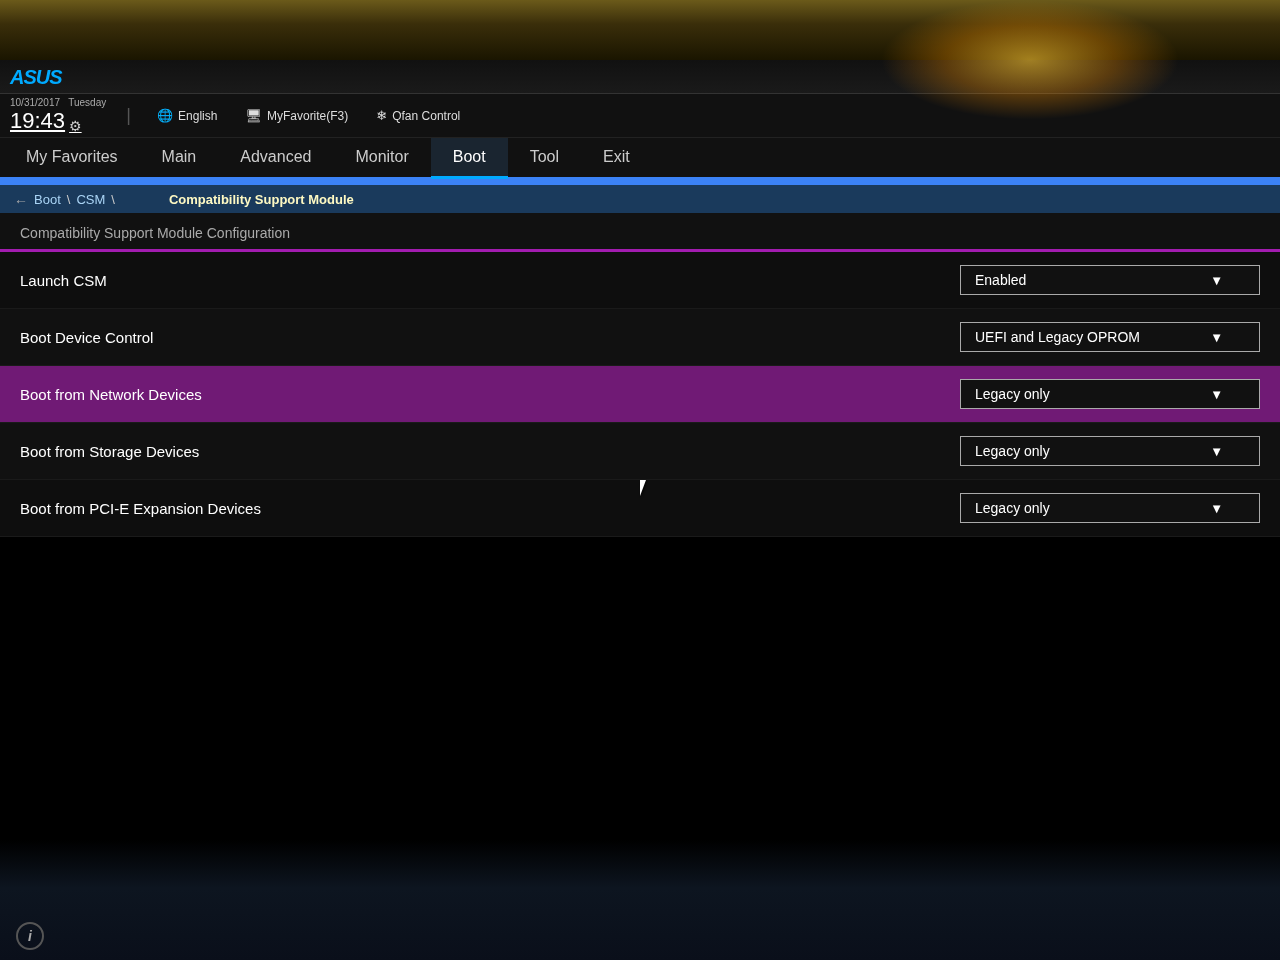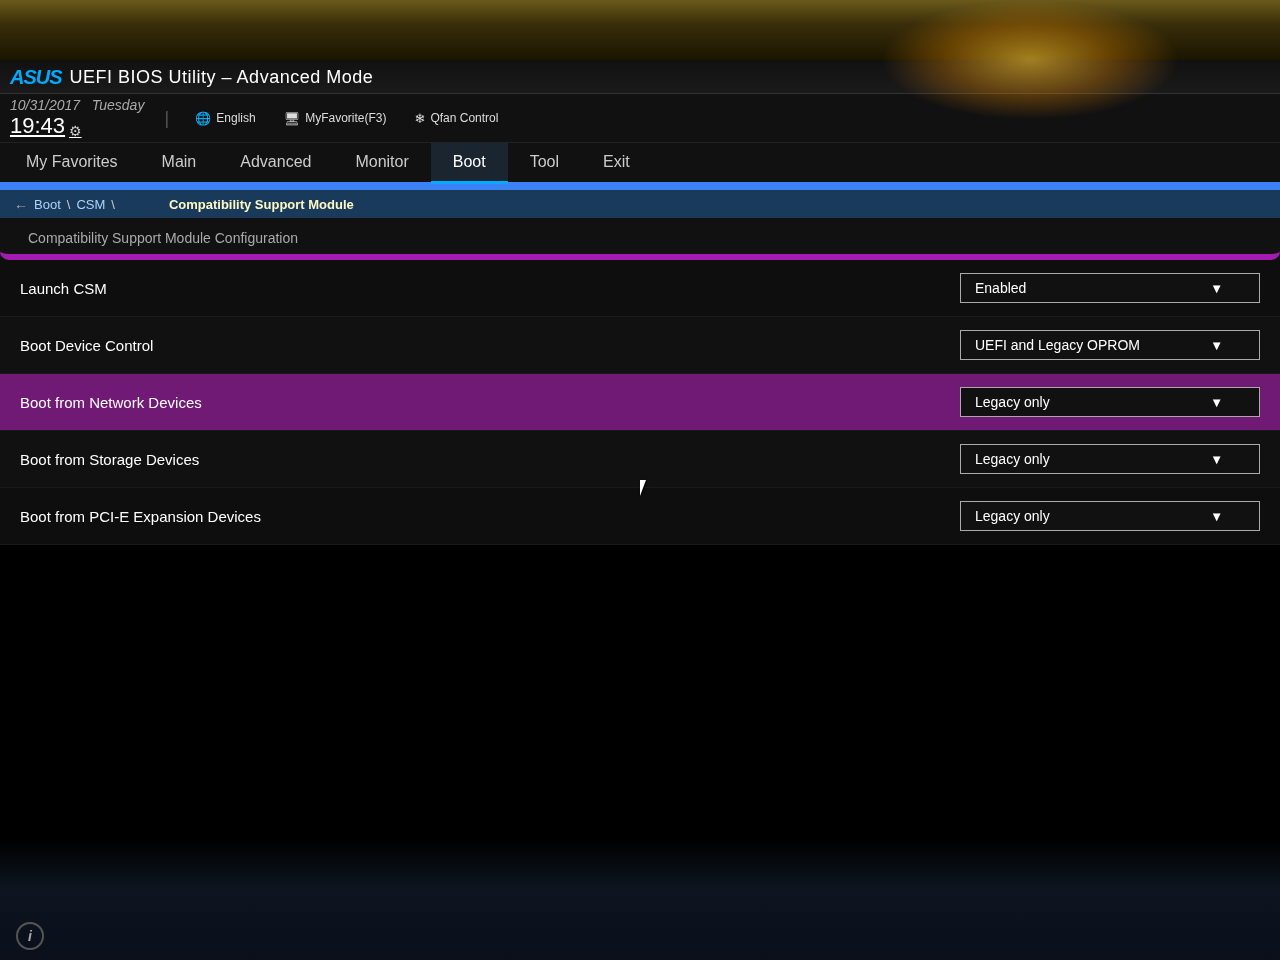--- a/index.html
+++ b/index.html
@@ -57,22 +57,21 @@
     }
 
     .datetime {
       display: flex;
       flex-direction: column;
       align-items: flex-start;
     }
 
     .date-text {
       color: #aaa;
-      font-size: 14px;
-      font-style: italic;
+      font-size: 10px;
     }
 
     .time-text {
       color: #fff;
       font-size: 22px;
       font-weight: 300;
       display: flex;
       align-items: flex-end;
       gap: 4px;
       text-decoration: underline;
@@ -163,23 +162,22 @@
     
     .content-area {
       background: #111;
       width: 100%;
       padding: 0;
     }
 
     .section-title {
       color: #aaa;
       font-size: 14px;
-      padding: 12px 20px 8px 28px;
-      border-bottom: 6px solid #a21caf;
-      border-radius: 9px;
+      padding: 12px 20px 8px 20px;
+      border-bottom: 3px solid #a21caf;
     }
 
     .setting-row {
       display: flex;
       align-items: center;
       justify-content: space-between;
       padding: 13px 20px;
       border-bottom: 1px solid #1a1a1a;
       cursor: pointer;
     }
@@ -285,21 +283,20 @@
   </style>
 </head>
 <body>
 
 <div class="top-bar">
   <div class="glow-effect"></div>
 </div>
 
 <div class="bios-header">
   <span class="asus-logo">ASUS</span>
-  <span class="bios-title">UEFI BIOS Utility – Advanced Mode</span>
 </div>
 
 <div class="header-info">
   <div class="datetime">
     <span class="date-text">
       <span>10/31/2017</span>
       &nbsp;
       <span>Tuesday</span>
     </span>
     <span class="time-text">

